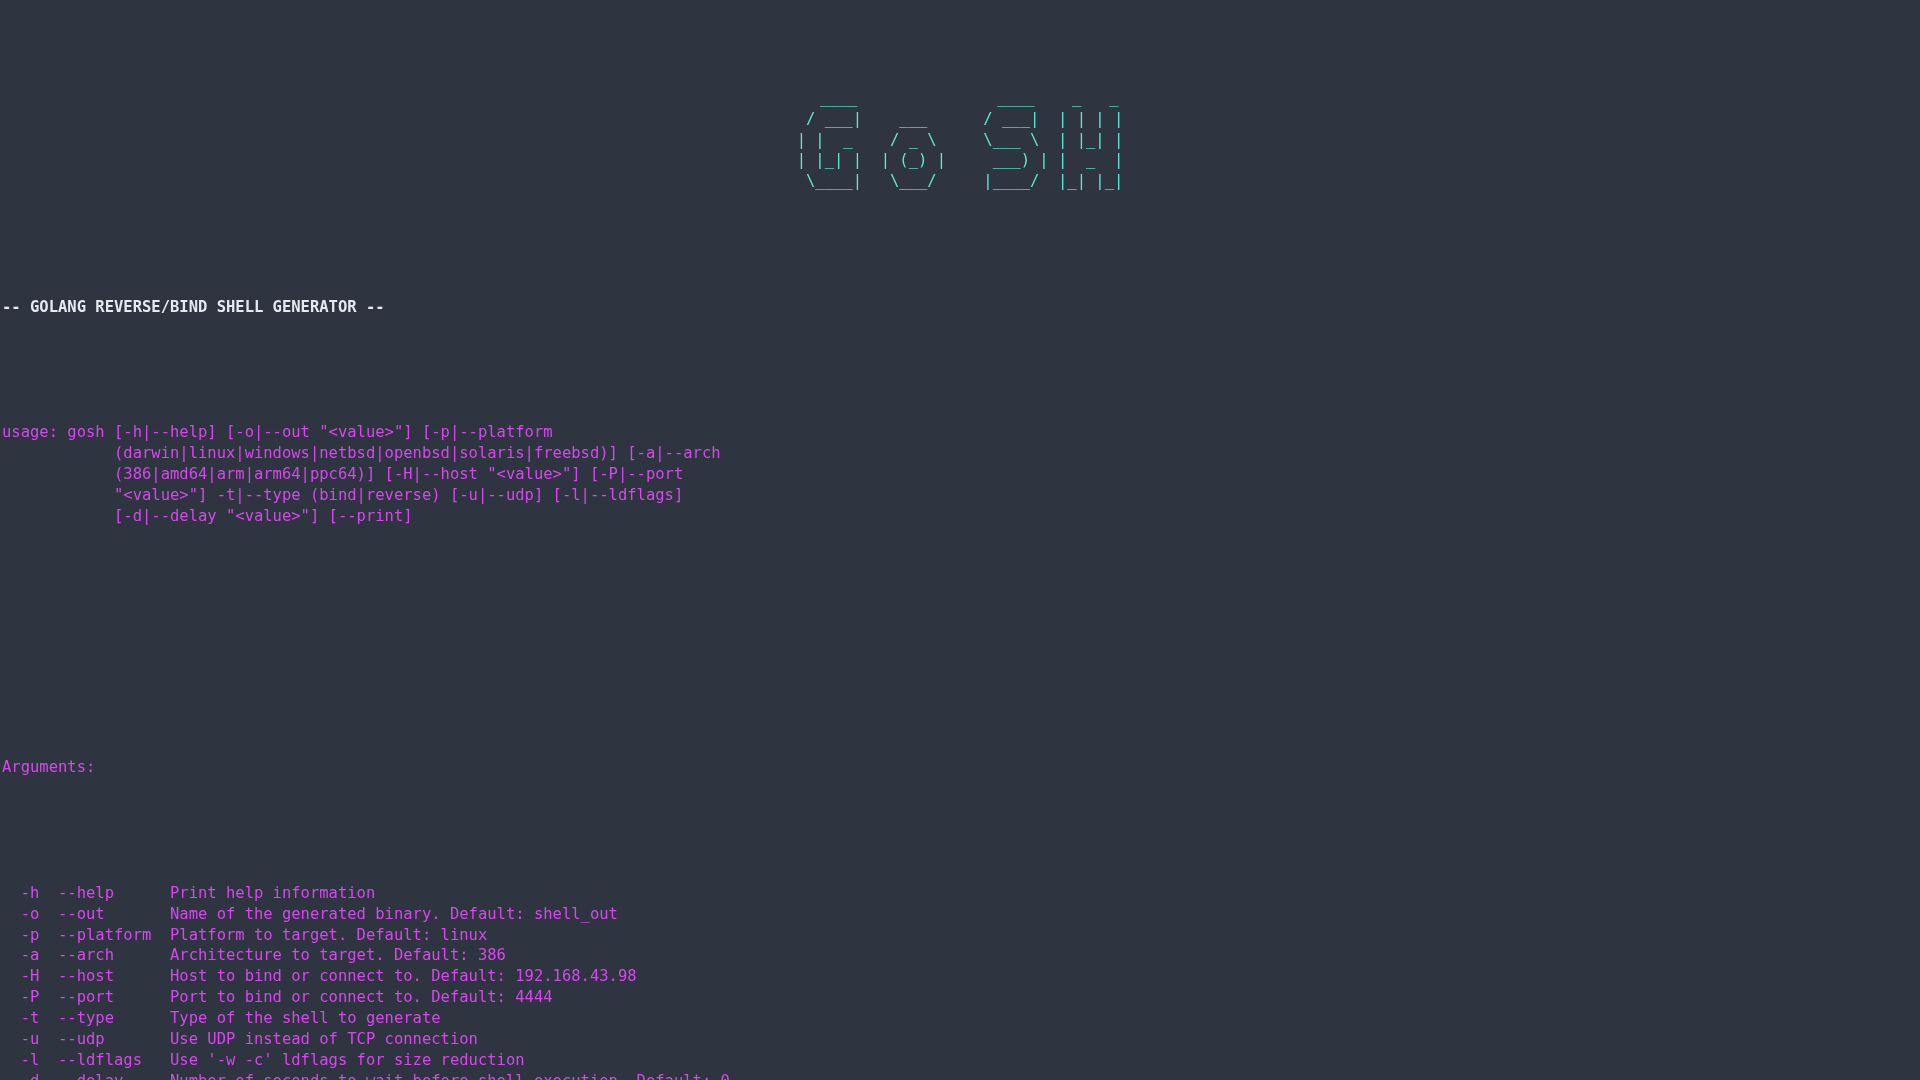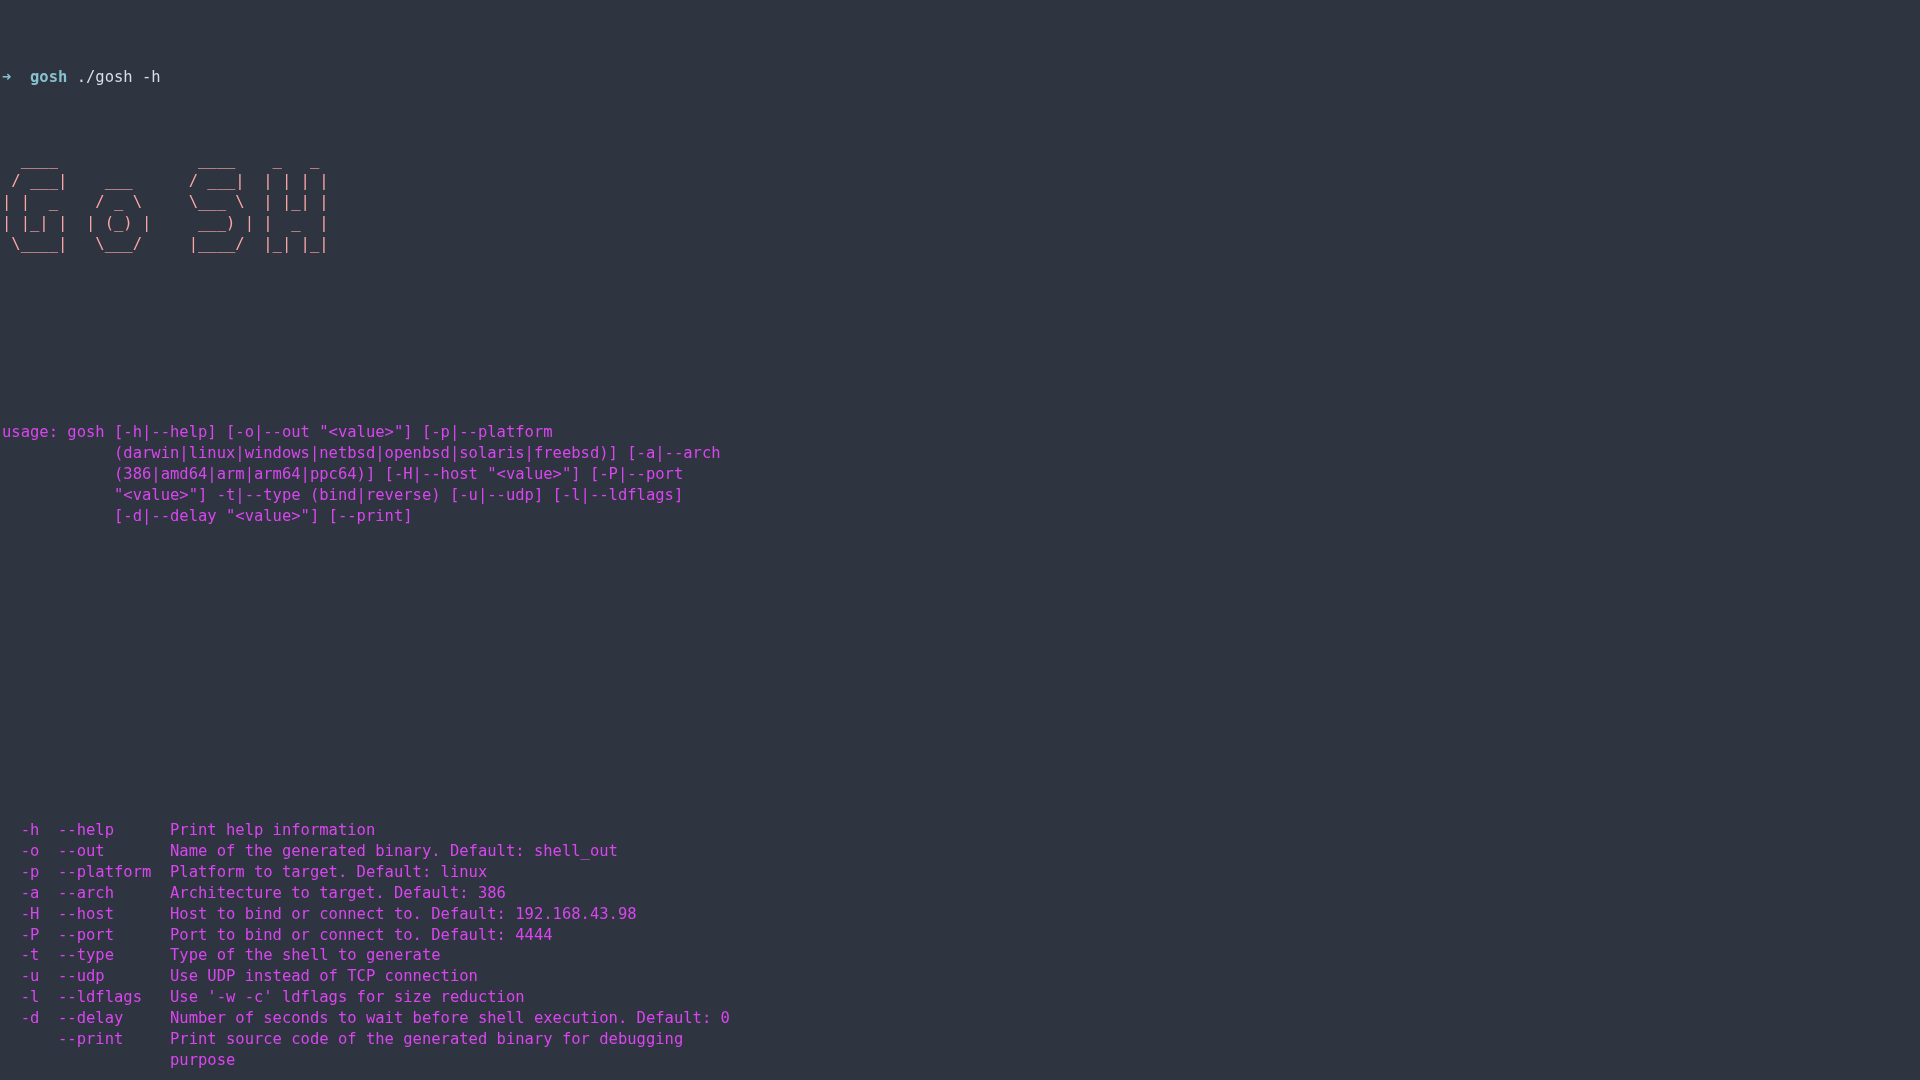--- a/index.html
+++ b/index.html
@@ -25,58 +25,60 @@
     color: #88c0d0;
   }
   .cwd {
     color: #88c0d0;
     font-weight: bold;
   }
   .cmd {
     color: #d8dee9;
   }
   .banner {
-    color: #fca5a5;
+    color: #5eead4;
     white-space: pre;
+    text-align: center;
   }
   .heading {
     color: #e5e9f0;
     font-weight: bold;
     white-space: pre;
   }
   .body {
     color: #d946ef;
     white-space: pre;
   }
   @keyframes blink {
     50% { opacity: 0.25; }
   }
 </style>
 </head>
 <body>
 
 <div class="terminal">
 
-  <div class="prompt-line"><span class="arrow">➜</span>  <span class="cwd">gosh</span> <span class="cmd">./gosh -h</span></div>
 
   <div class="banner">  ____               ____    _   _
  / ___|    ___      / ___|  | | | |
 | |  _    / _ \     \___ \  | |_| |
 | |_| |  | (_) |     ___) | |  _  |
  \____|   \___/     |____/  |_| |_|</div>
   <div class="body"> </div>
+  <div class="heading">-- GOLANG REVERSE/BIND SHELL GENERATOR --</div>
   <div class="body"> </div>
   <div class="body">usage: gosh [-h|--help] [-o|--out "&lt;value&gt;"] [-p|--platform
             (darwin|linux|windows|netbsd|openbsd|solaris|freebsd)] [-a|--arch
             (386|amd64|arm|arm64|ppc64)] [-H|--host "&lt;value&gt;"] [-P|--port
             "&lt;value&gt;"] -t|--type (bind|reverse) [-u|--udp] [-l|--ldflags]
             [-d|--delay "&lt;value&gt;"] [--print]</div>
   <div class="body"> </div>
   <div class="body"> </div>
   <div class="body"> </div>
+  <div class="body">Arguments:</div>
   <div class="body"> </div>
   <div class="body" id="arguments-list">  -h  --help      Print help information
   -o  --out       Name of the generated binary. Default: shell_out
   -p  --platform  Platform to target. Default: linux
   -a  --arch      Architecture to target. Default: 386
   -H  --host      Host to bind or connect to. Default: 192.168.43.98
   -P  --port      Port to bind or connect to. Default: 4444
   -t  --type      Type of the shell to generate
   -u  --udp       Use UDP instead of TCP connection
   -l  --ldflags   Use '-w -c' ldflags for size reduction

